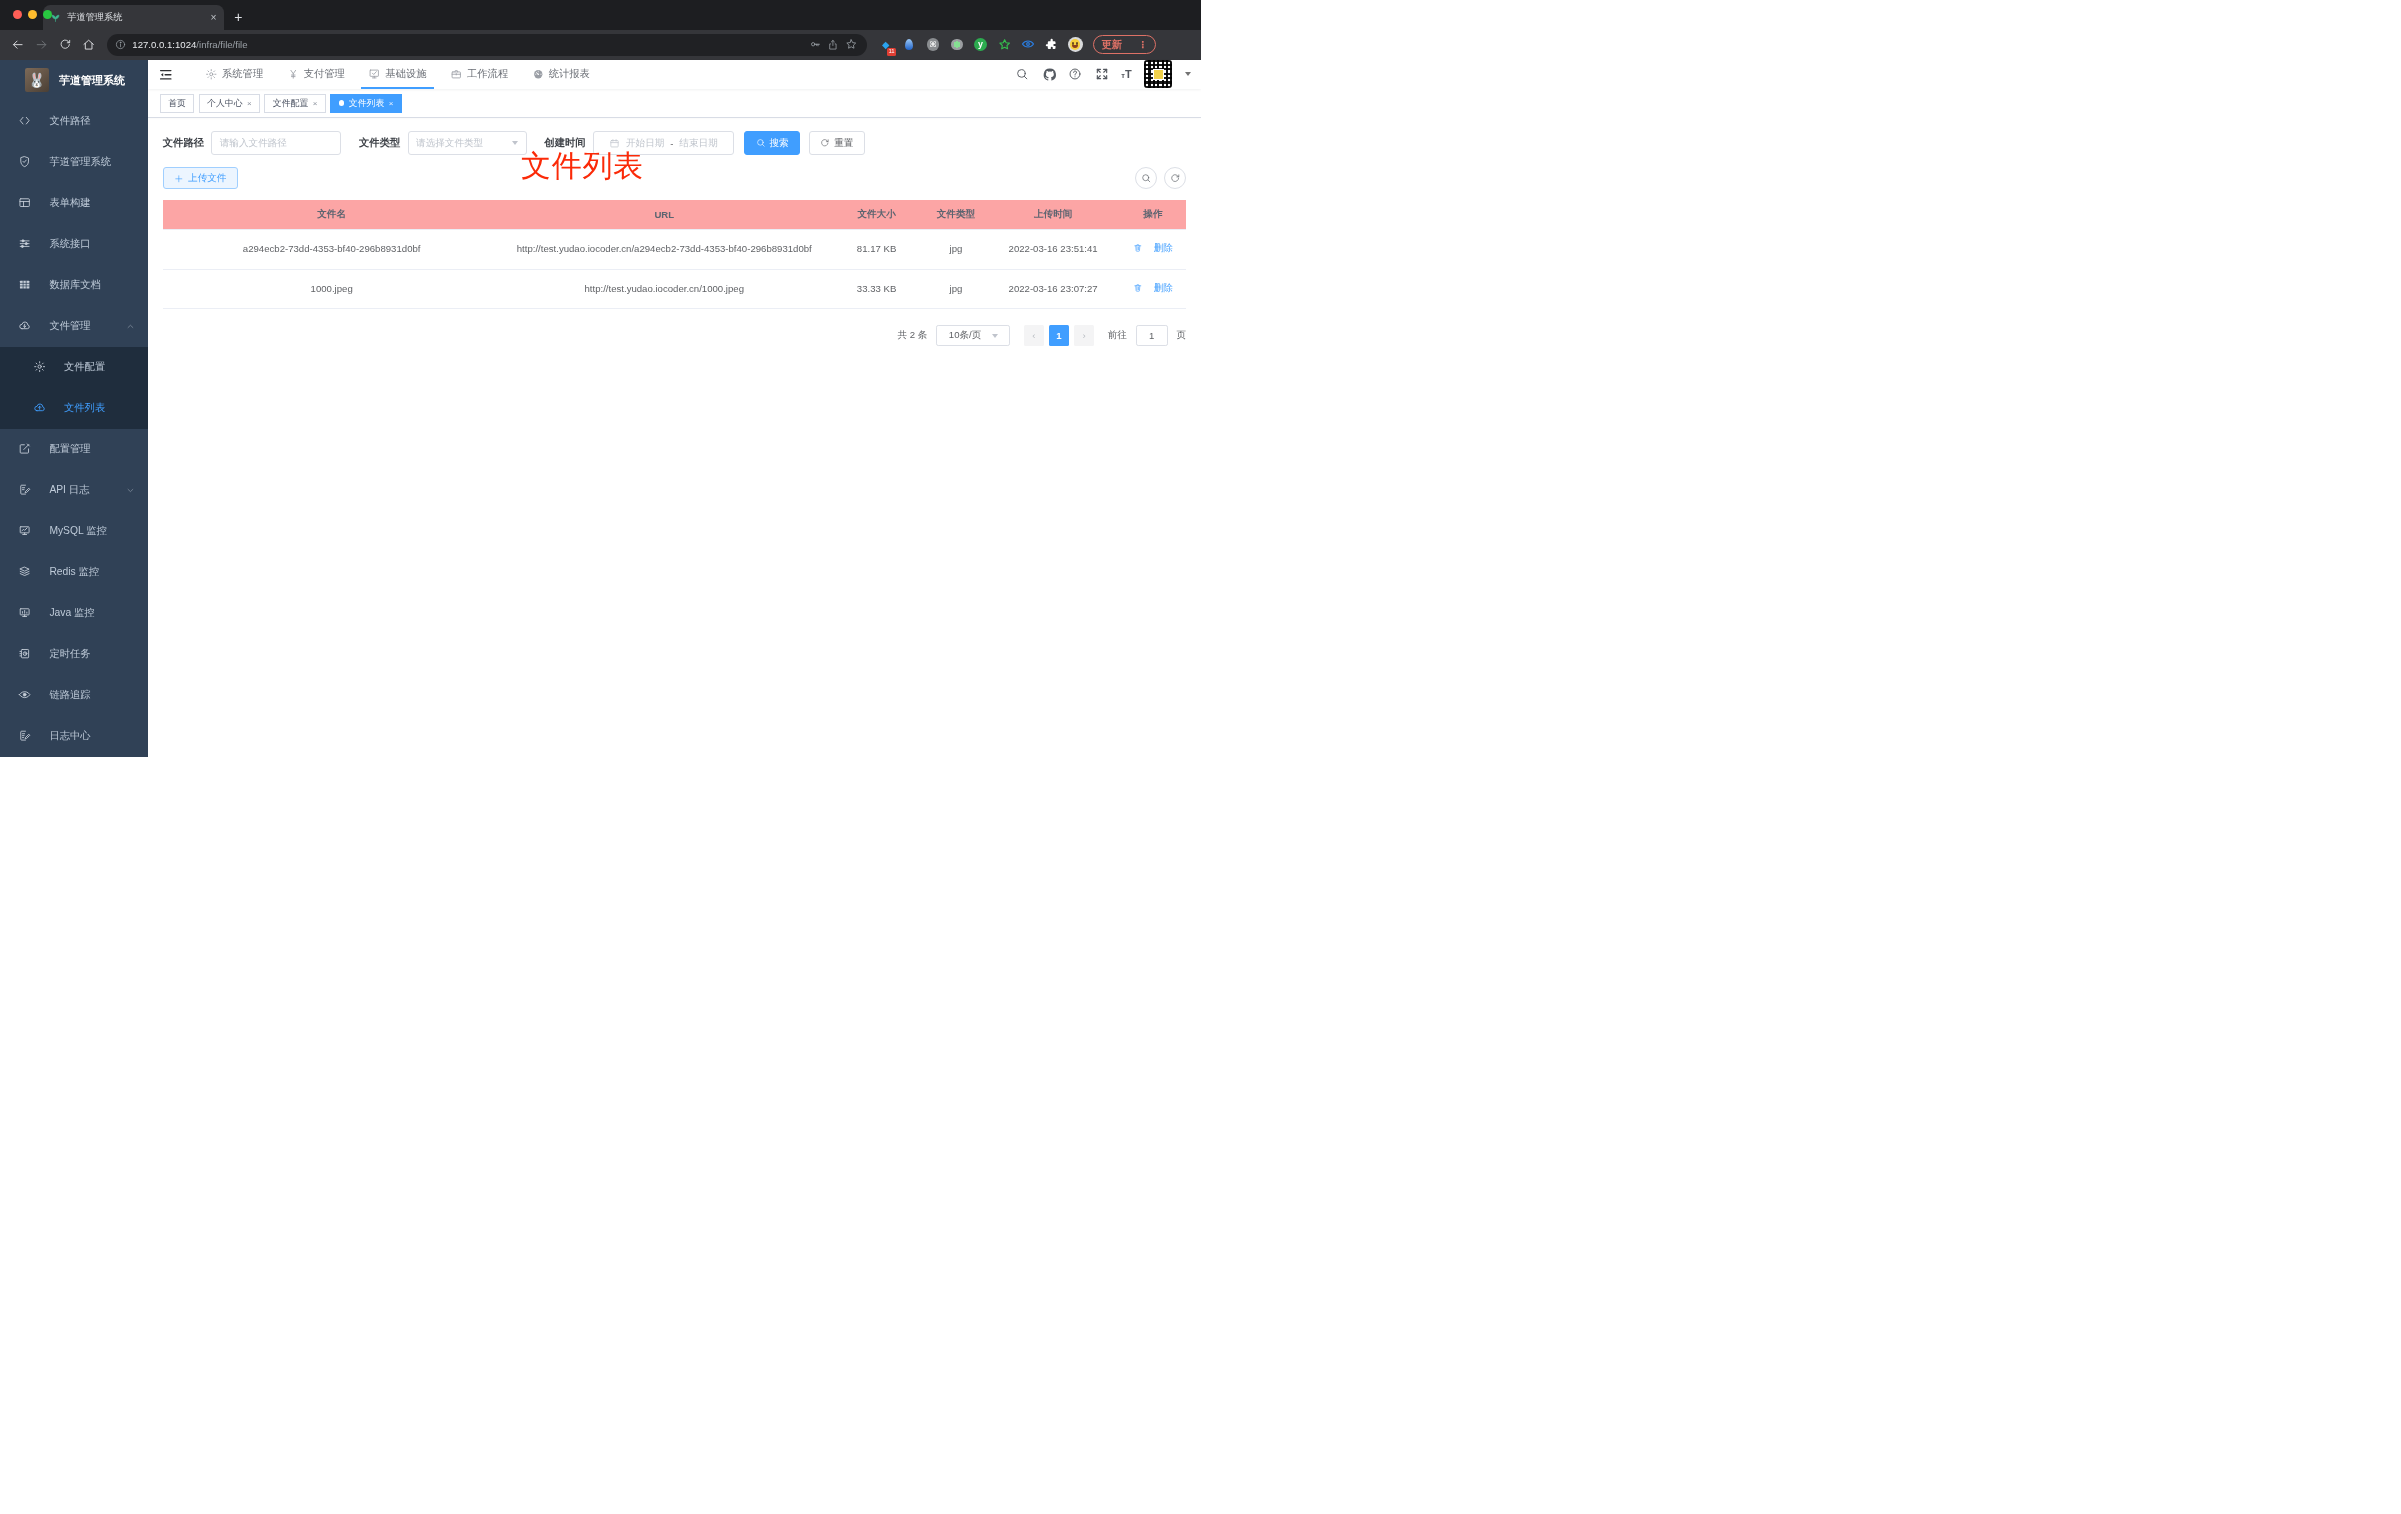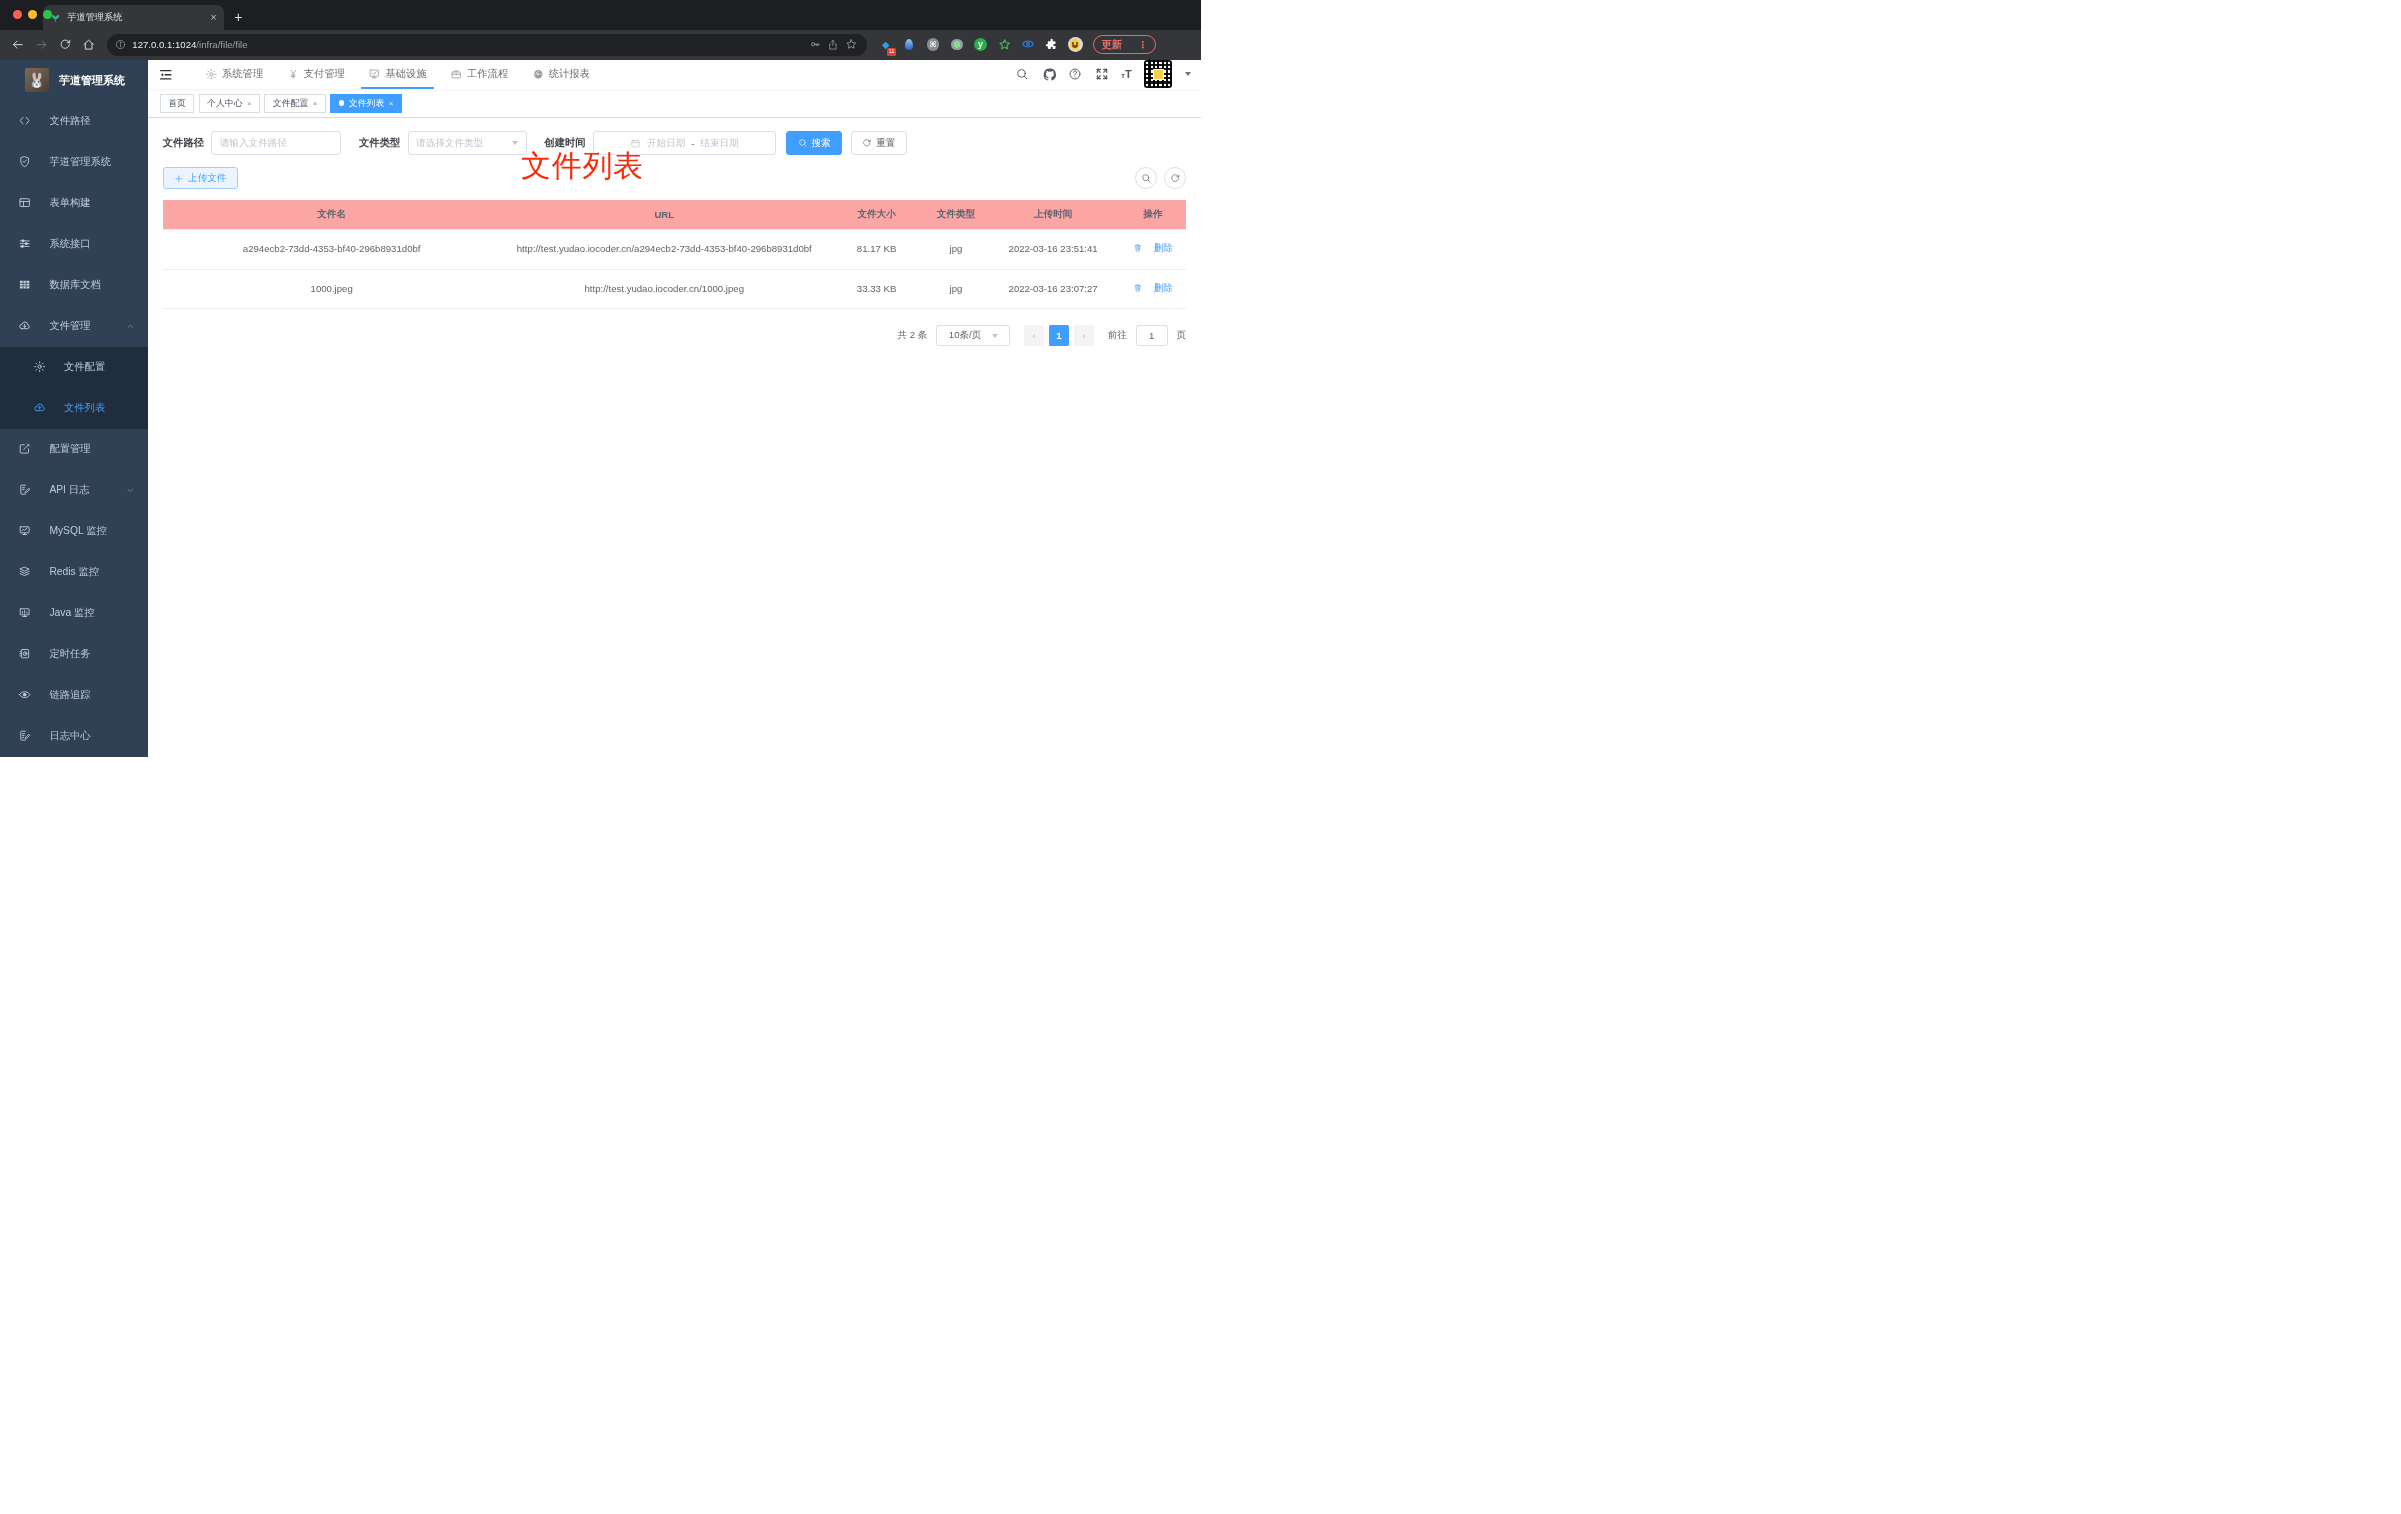--- a/index.html
+++ b/index.html
@@ -104,21 +104,21 @@
   .content { padding:13.3px 14.8px; flex:1; position:relative; }
   .filter-row { display:flex; align-items:center; }
   .f-label { font-size:10.3px; font-weight:bold; color:#3d4147; margin-right:7.4px; white-space:nowrap; }
   .f-input { height:23.6px; border:0.7px solid #dcdfe6; border-radius:3px; display:flex; align-items:center;
     padding:0 7.4px; font-size:9.6px; color:#bfc4cc; background:#fff; }
   .ph { color:#bfc4cc; }
   .w-path { width:130px; margin-right:17.7px; }
   .w-type { width:119px; margin-right:17.7px; justify-content:space-between; }
   .sel-caret { width:0; height:0; border-left:3.3px solid transparent; border-right:3.3px solid transparent;
     border-top:4px solid #c0c4cc; }
-  .w-date { width:183px; margin-right:10.3px; gap:5.9px; justify-content:center;text-align:right; }
+  .w-date { width:141px; margin-right:10.3px; gap:5.9px; justify-content:center;text-align:right; }
   .w-date .cal { width:11px; color:#c0c4cc; }
   .btn { height:23.6px; border-radius:3px; font-size:9.6px; display:flex; align-items:center; gap:3.7px;
     padding:0 10.3px; cursor:pointer; }
   .btn-search { background:#409eff; border:0.7px solid #409eff; color:#fff; margin-right:8.9px; }
   .btn-reset { background:#fff; border:0.7px solid #dcdfe6; color:#606266; }
   .btn .b-ic { width:10.3px; }
 
   .toolbar-row { margin-top:12.5px; display:flex; align-items:center; }
   .btn-upload { height:22px; background:#ecf5ff; border:0.7px solid #a0cfff; color:#409eff; font-size:9.6px;
     border-radius:3px; display:flex; align-items:center; gap:4.4px; padding:0 10.3px; cursor:pointer; }

